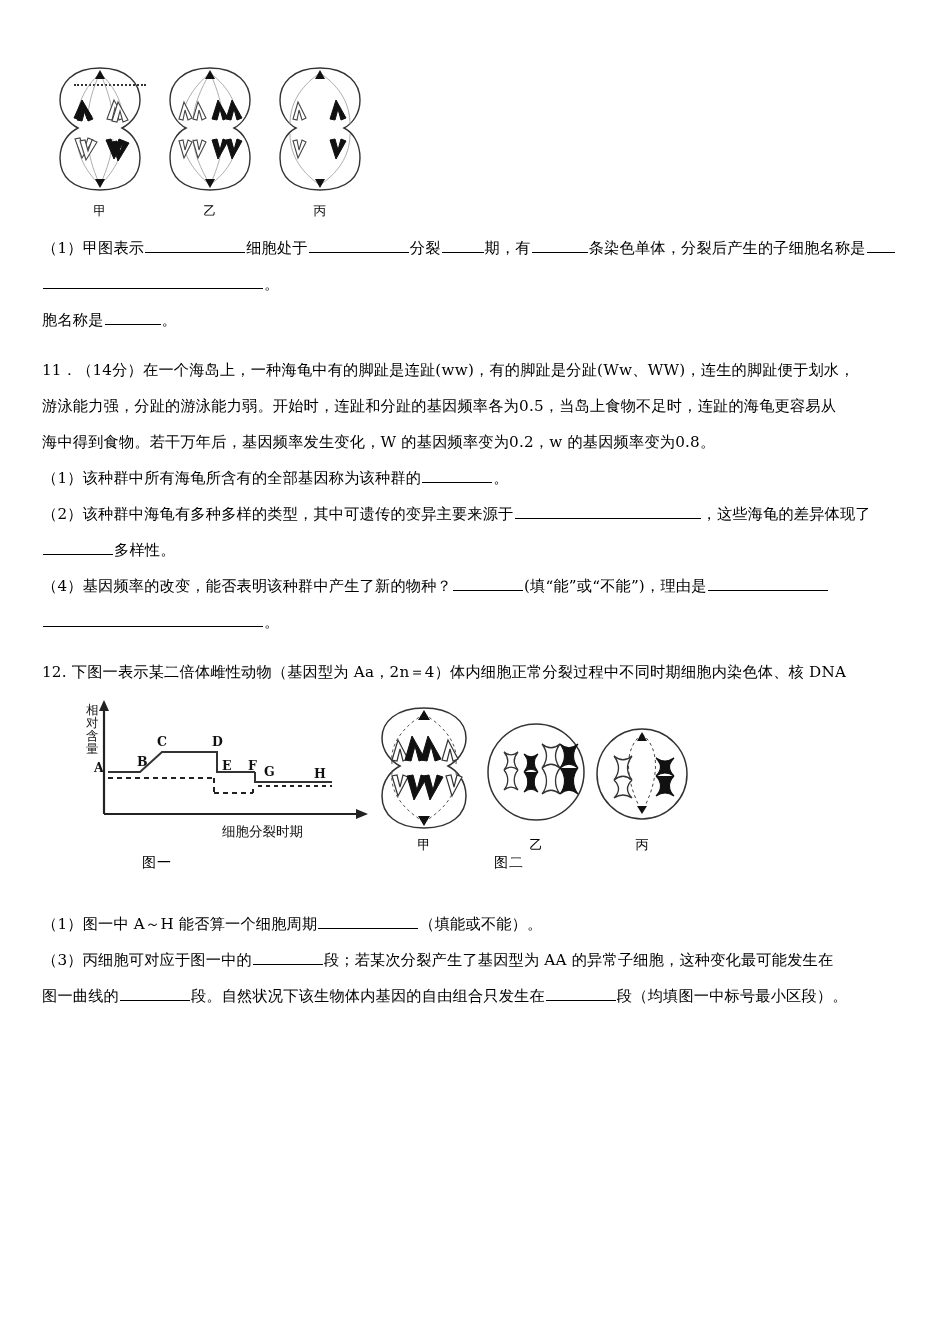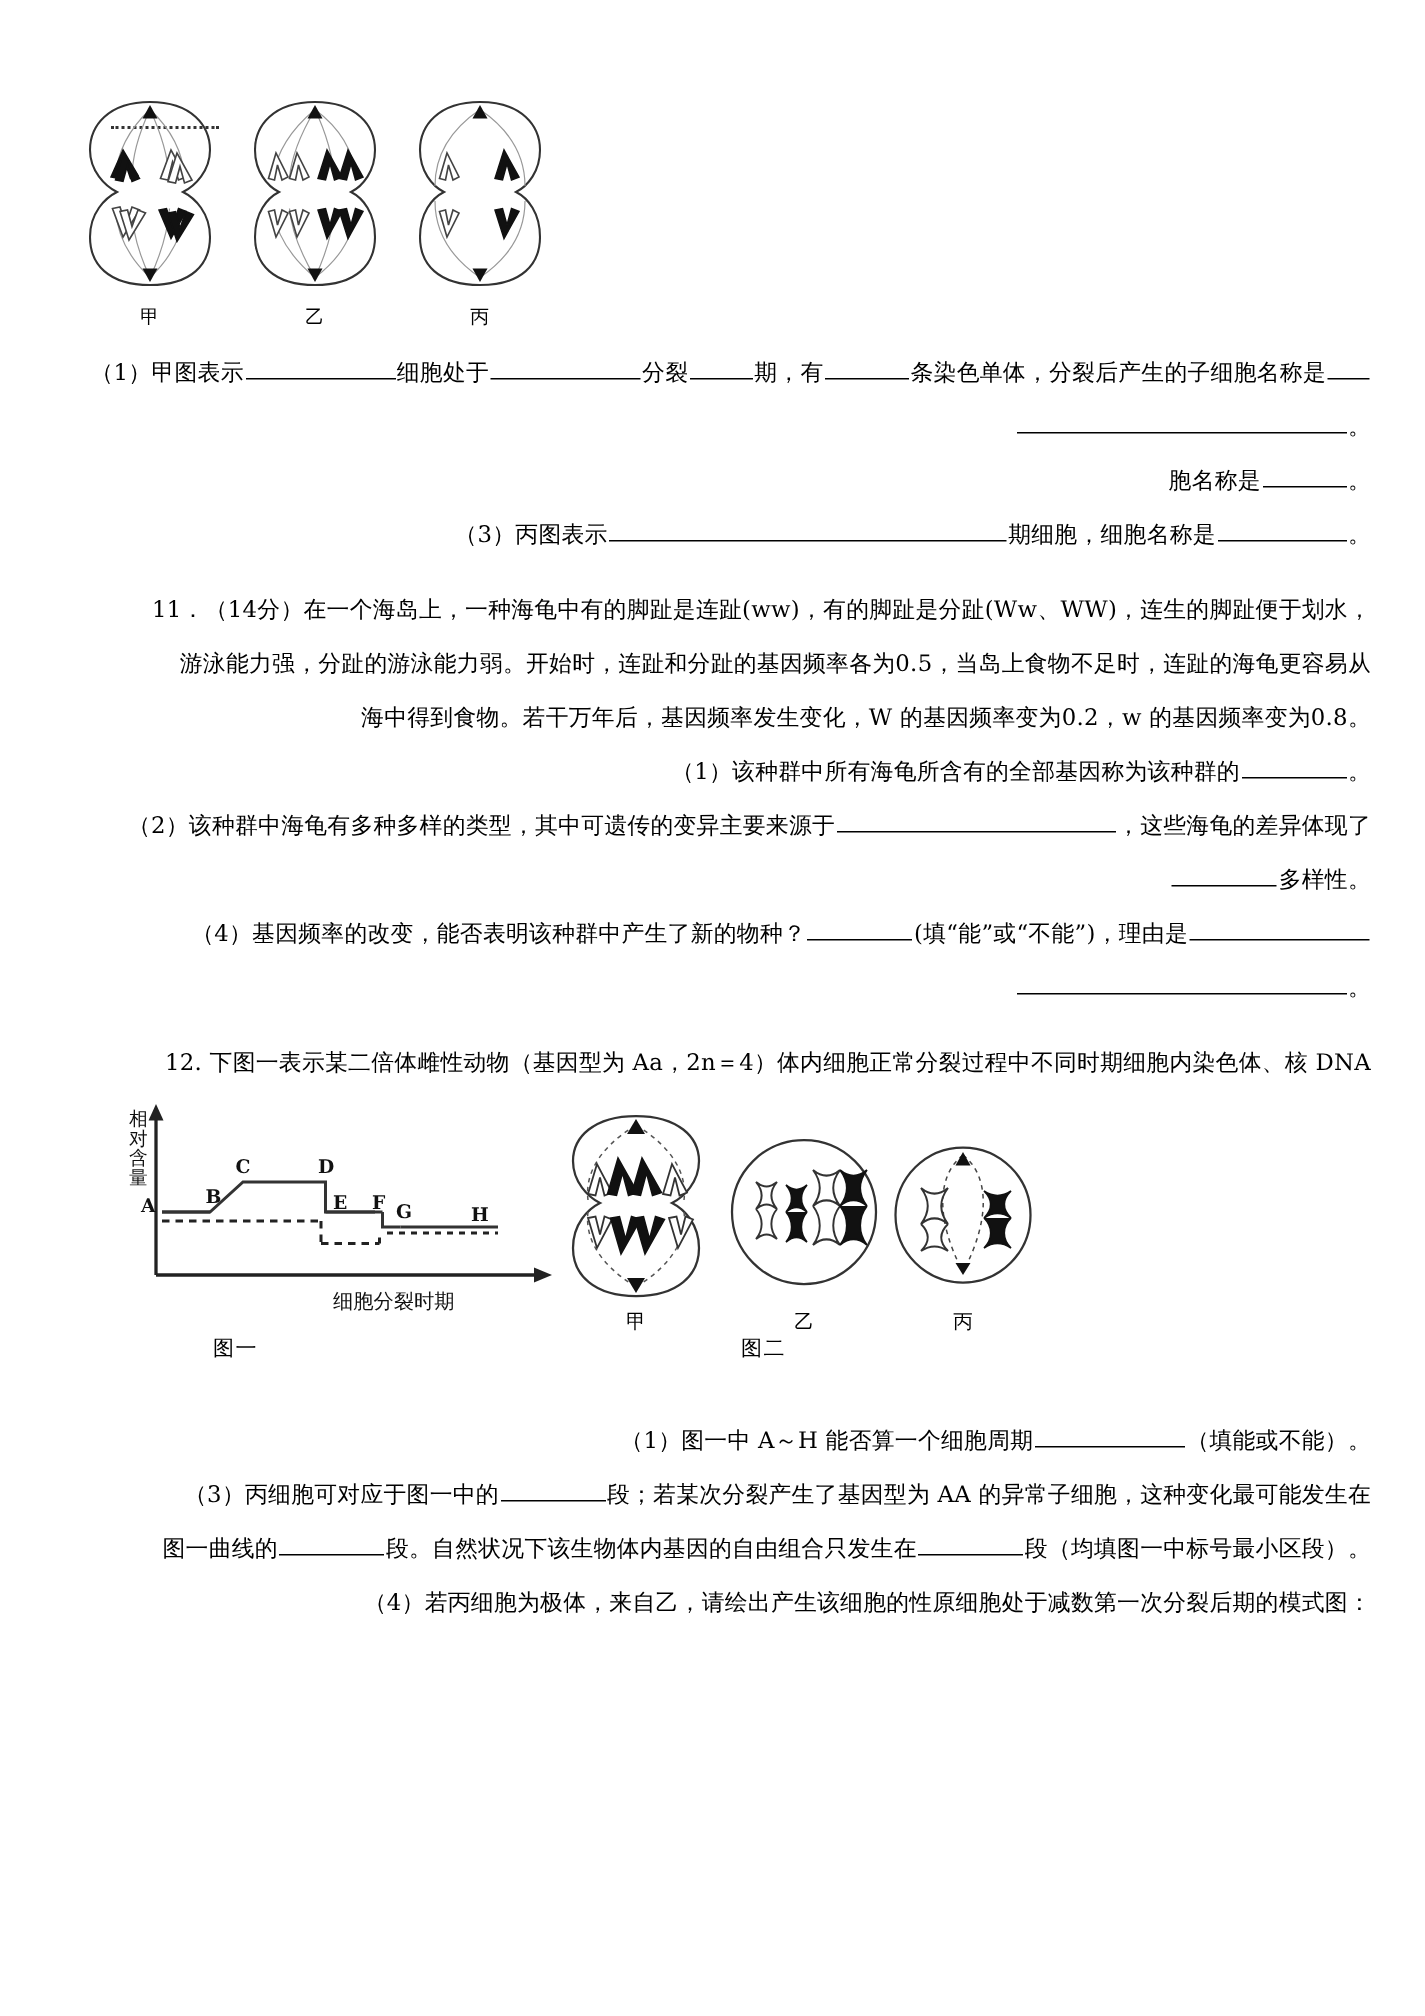--- a/index.html
+++ b/index.html
@@ -55,21 +55,20 @@
     border-top: 2px dotted #333;
   }
 
   
   .qline {
     font-size: 15.2px;
     line-height: 36px;
     color: #000;
     white-space: nowrap;
     letter-spacing: 0.2px;
-    text-align: right;
   }
   .blank {
     display: inline-block;
     border-bottom: 1.3px solid #000;
     vertical-align: baseline;
     height: 15px;
     margin: 0 1px;
   }
   .b1 { width: 28px; }
   .b2 { width: 42px; }
@@ -228,23 +227,20 @@
   <div class="block">
     <div class="qline">
       <span>（1）甲图表示</span><span class="blank b6"></span><span>细胞处于</span><span class="blank b6"></span><span>分裂</span><span class="blank b2"></span><span>期，有</span><span class="blank b3"></span><span>条染色单体，分裂后产生的子细胞名称是</span><span class="blank b1"></span>
     </div>
     <div class="qline">
       <span class="blank b10"></span><span>。</span>
     </div>
     <div class="qline">
       <span>胞名称是</span><span class="blank b3"></span><span>。</span>
     </div>
-    <div class="qline">
-      <span>（3）丙图表示</span><span class="blank b12"></span><span>期细胞，细胞名称是</span><span class="blank b5"></span><span>。</span>
-    </div>
   </div>
 
   <div class="block q-head">
     <div class="qline">11．（14分）在一个海岛上，一种海龟中有的脚趾是连趾(ww)，有的脚趾是分趾(Ww、WW)，连生的脚趾便于划水，</div>
     <div class="qline">游泳能力强，分趾的游泳能力弱。开始时，连趾和分趾的基因频率各为0.5，当岛上食物不足时，连趾的海龟更容易从</div>
     <div class="qline">海中得到食物。若干万年后，基因频率发生变化，W 的基因频率变为0.2，w 的基因频率变为0.8。</div>
 
     <div class="qline">
       <span>（1）该种群中所有海龟所含有的全部基因称为该种群的</span><span class="blank b4"></span><span>。</span>
     </div>
@@ -397,17 +393,16 @@
 
     <div class="qline">
       <span>（1）图一中 A～H 能否算一个细胞周期</span><span class="blank b6"></span><span>（填能或不能）。</span>
     </div>
     <div class="qline">
       <span>（3）丙细胞可对应于图一中的</span><span class="blank b4"></span><span>段；若某次分裂产生了基因型为 AA 的异常子细胞，这种变化最可能发生在</span>
     </div>
     <div class="qline">
       <span>图一曲线的</span><span class="blank b4"></span><span>段。自然状况下该生物体内基因的自由组合只发生在</span><span class="blank b4"></span><span>段（均填图一中标号最小区段）。</span>
     </div>
-    <div class="qline">（4）若丙细胞为极体，来自乙，请绘出产生该细胞的性原细胞处于减数第一次分裂后期的模式图：</div>
   </div>
 
  </div>
 </div>
 
 </body></html>

